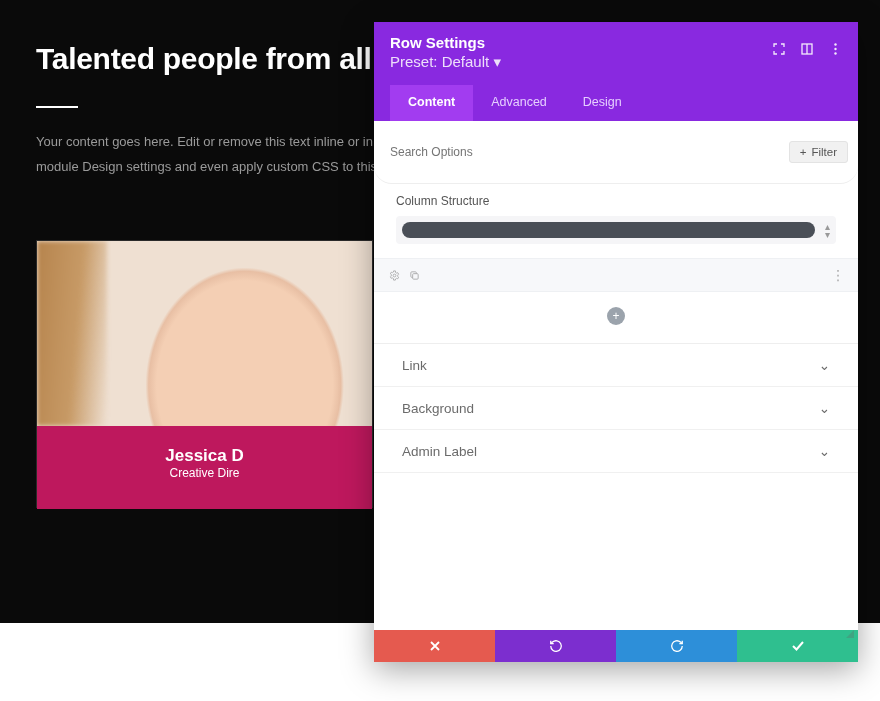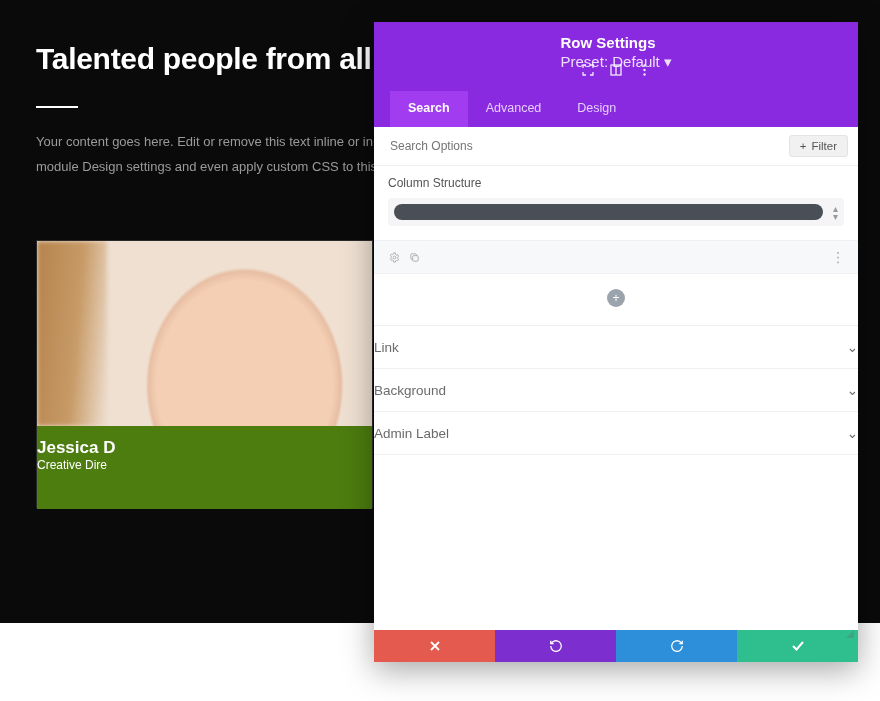--- a/index.html
+++ b/index.html
@@ -8,60 +8,60 @@
   .page-bg { position: absolute; top: 0; left: 0; width: 880px; height: 623px; background: #0a0a0a; }
   .page-content { position: absolute; top: 42px; left: 36px; width: 700px; color: #fff; }
   .page-title { font-size: 30px; font-weight: 600; letter-spacing: -0.3px; }
   .title-underline { width: 42px; height: 2px; background: #fff; margin-top: 30px; }
   .page-desc { margin-top: 22px; font-size: 13px; color: #9a9a9a; line-height: 1.9; }
   
   .card { position: absolute; top: 240px; left: 36px; width: 337px; height: 268px; border: 1px solid #2a2a2a; }
   .card-photo { width: 100%; height: 185px; background: #e8d6c6; position: relative; overflow: hidden; }
   .face { position:absolute; width:100%; height:100%; background: radial-gradient(160px 190px at 62% 78%, #f4cfb4 0%, #f4cfb4 55%, #e8bfa4 60%, transparent 62%), linear-gradient(#efe0d2, #efe0d2); }
   .hair { position:absolute; top:0; left:0; width:70px; height:185px; background: linear-gradient(95deg, #b6844d 0%, #c79a66 55%, transparent 100%); filter: blur(2px); }
-  .card-body { height: 83px; background: #4d7c0f; padding-top: 12px; }
+  .card-body { height: 83px; background: #be185d; text-align: center; padding-top: 20px; }
   .card-name { font-size: 17px; color:#fff; font-weight:600; }
   .card-role { font-size: 12px; color:#fff; }
 
   
   .panel { position: absolute; top: 22px; left: 374px; width: 484px; height: 640px; background: #fff; box-shadow: 0 8px 30px rgba(0,0,0,.35); display:flex; flex-direction:column; }
   .panel-header { background:#7c2ecf; background: linear-gradient(#8929e0, #8929e0); color:#fff; padding: 12px 16px 0 16px; }
-  .hdrbar { display:flex; align-items:center; justify-content:space-between;flex-direction:column; }
+  .hdrbar { display:flex; align-items:center; justify-content:space-between; }
   .panel-title { font-size: 15px; font-weight:600; }
   .panel-sub { font-size: 15px; opacity:.85; margin-top:2px; }
   .hdr-icons { display:flex; gap:14px; align-items:center; margin-top:-8px;}
   .hdr-ic { width:14px; height:14px; opacity:.9; cursor:pointer; display:flex; align-items:center; justify-content:center; }
   .tabs { display:flex; margin-top:14px; }
   .tab { padding: 10px 18px 12px; font-size:12.5px; color:#e6cfff; cursor:pointer; }
   .tab.active { background:#a23cf0; color:#fff; font-weight:600; border-radius: 0; }
   
   .panel-body { flex:1; overflow:auto; background:#fff; }
-  .search-row { display:flex; align-items:flex-end; justify-content:space-between; padding: 8px 10px; border-bottom:1px solid #eee; }
+  .search-row { display:flex; align-items:flex-end; justify-content:space-between; padding: 20px 10px; border-bottom:1px solid #eee;border-radius:18px; }
   .search-inp { border:none; font-size:12px; color:#888; padding:4px 6px; flex:1; outline:none; }
   .filter-btn { background:#f1f1f1; border:1px solid #e3e3e3; border-radius:3px; padding:4px 10px; font-size:11.5px; color:#555; cursor:pointer; display:flex; align-items:center; gap:5px; }
   
-  .group { padding: 10px 14px 6px; }
+  .group { padding: 10px 22px 6px; }
   .group-label { font-size:12px; color:#555; margin-bottom:8px; }
   .column-sel { background:#f5f5f7; border-radius:4px; padding:6px; display:flex; align-items:center; }
   .column-bar { flex:1; height:16px; background:#4a4f57; border-radius:8px; }
   .sel-arrows { margin-left:10px; color:#999; font-size:10px; line-height:7px; display:flex; flex-direction:column; gap:1px;}
   
   .col-row { display:flex; align-items:center; justify-content:space-between; padding: 8px 14px; background:#f7f8fa; border-top:1px solid #eef0f3; border-bottom:1px solid #eef0f3; margin-top:8px; }
   .col-row-left { display:flex; gap:8px; color:#777; }
   .row-ic { width:12px; height:12px; opacity:.6; cursor:pointer; display:flex; align-items:center; justify-content:center;}
   .col-row-center { position:absolute; left:0; right:0; text-align:center; font-size:12px; color:#555; pointer-events:none;}
   .col-row { position:relative; }
   .dots-v { color:#aaa; cursor:pointer; font-size:14px; letter-spacing:-1px;}
   
   .add-col { text-align:center; margin-top:14px; margin-bottom:18px;}
   .add-btn{ width:18px;height:18px;border-radius:50%;background:#9ba3ac;color:#fff;display:inline-flex;align-items:center;justify-content:center;font-size:12px;cursor:pointer;}
   .add-label{ font-size:11.5px;color:#888;margin-top:6px;}
   
   .accordion { border-top:1px solid #eee; }
-  .acc-item { display:flex; align-items:center; justify-content:space-between; padding:13px 0; border-bottom:1px solid #f0f0f0; cursor:pointer;gap:19px;}
+  .acc-item { display:flex; align-items:center; justify-content:space-between; padding:13px 28px; border-bottom:1px solid #f0f0f0; cursor:pointer;gap:19px;}
   .acc-item span { font-size:13.5px; color:#6b6b6b; }
   .chev { color:#888; font-size:12px;}
   
   .help { text-align:center; padding:18px 0; font-size:12px; color:#333; }
   .help-ic{ display:inline-flex; width:13px;height:13px;border-radius:50%;background:#2c6fd6;color:#fff;align-items:center;justify-content:center;font-size:9px;font-weight:700;margin-right:5px;}
   
   
   .panel-footer { display:flex; height:32px; }
   .fbtn { flex:1; display:flex; align-items:center; justify-content:center; color:#fff; cursor:pointer; font-size:13px;}
   .fbtn.cancel{background:#e55a4f;}
@@ -118,21 +118,21 @@
         <div class="hdr-ic">
           <svg width="3" height="12" viewBox="0 0 3 12" fill="#fff">
               <circle cx="1.5" cy="1.5" r="1.2"></circle>
               <circle cx="1.5" cy="6" r="1.2"></circle>
               <circle cx="1.5" cy="10.5" r="1.2"></circle>
             </svg>
         </div>
       </div>
     </div>
     <div class="tabs">
-      <div class="tab active">Search</div>
+      <div class="tab active">Content</div>
       <div class="tab">Advanced</div>
       <div class="tab">Design</div>
     </div>
   </div>
 
   <div class="panel-body">
     <div class="search-row">
       <input class="search-inp" placeholder="Search Options" style="">
       <div class="filter-btn">
         <span>+</span>

